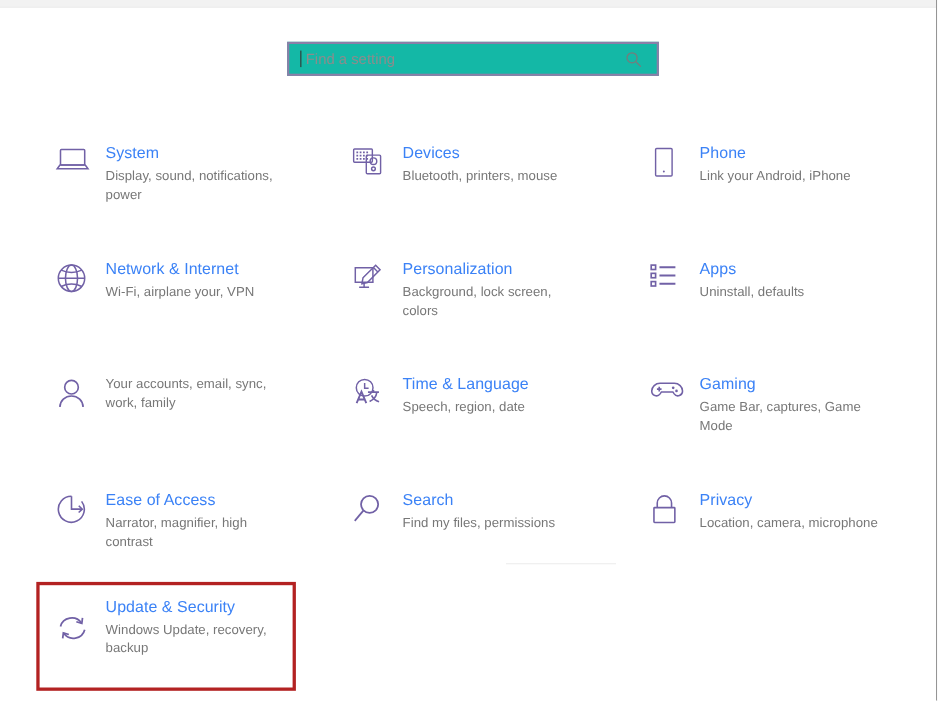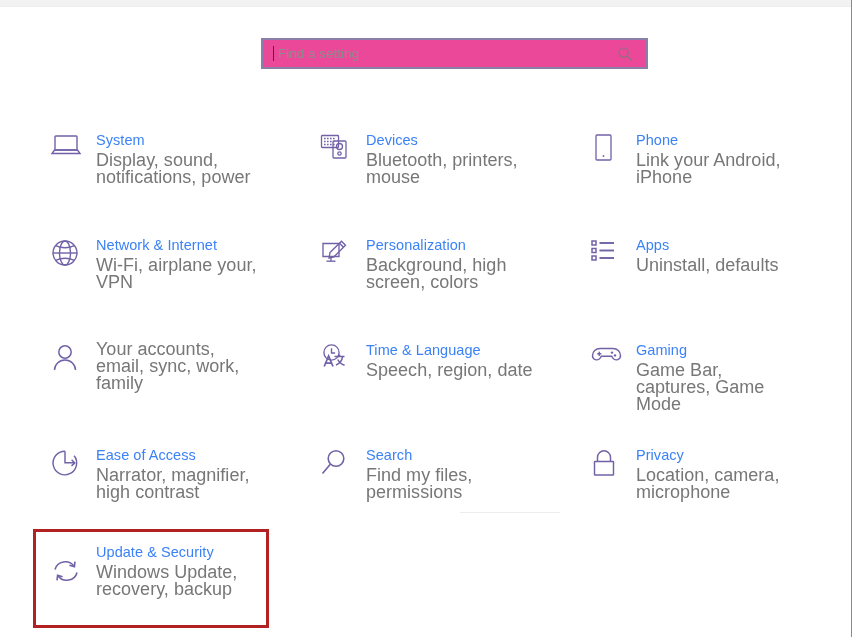--- a/index.html
+++ b/index.html
@@ -41,24 +41,24 @@
     width: 5px;
     height: 637px;
     background: #ffffff;
   }
 
   
   .search-wrap {
     position: absolute;
     left: 261px;
     top: 38px;
-    width: 387px;
+    width: 338px;
     height: 31px;
     border: 2px solid #8a7fa8;
-    background: #ec4899;
+    background: #14b8a6;
     display: flex;
     align-items: center;
   }
   .search-caret {
     width: 1px;
     height: 15px;
     background: #333;
     margin-left: 10px;
   }
   .search-input {
@@ -111,21 +111,21 @@
   }
   .tile-text { padding-top: 0px; }
   .tile-title {
     font-size: 14.5px;
     color: #3b82f6;
     line-height: 18px;
     margin-bottom: 3px;
     letter-spacing: 0.05px;
   }
   .tile-sub {
-    font-size: 18px;
+    font-size: 12px;
     color: #777777;
     line-height: 17px;
     max-width: 170px;
     letter-spacing: 0.02px;
   }
   .col3 .tile-sub { max-width: 162px; }
 
   
   .artifact-line {
     position: absolute;
@@ -243,21 +243,21 @@
         <svg width="32" height="28" viewBox="0 0 32 28" fill="none" stroke="currentColor" stroke-width="1.35">
           <path d="M3 5.5 h16 v13 h-16 z"></path>
           <line x1="11" y1="18.5" x2="11" y2="23"></line>
           <line x1="6.5" y1="23.2" x2="15.5" y2="23.2"></line>
           <path d="M10 14.5 L21.5 3.2 l4 4 L14 18.8 l-5 1.2 z" fill="none"></path>
           <line x1="19.5" y1="5.2" x2="23.5" y2="9.2"></line>
         </svg>
       </div>
       <div class="tile-text">
         <div class="tile-title">Personalization</div>
-        <div class="tile-sub">Background, high screen, colors</div>
+        <div class="tile-sub">Background, lock screen, colors</div>
       </div>
     </div>
 
     <div class="tile col3">
       <div class="tile-icon">
         <svg width="30" height="26" viewBox="0 0 30 26" fill="none" stroke="currentColor" stroke-width="1.5">
           <rect x="2" y="3" width="4" height="4"></rect>
           <rect x="2" y="10.5" width="4" height="4"></rect>
           <rect x="2" y="18" width="4" height="4"></rect>
           <line x1="9.5" y1="5" x2="24" y2="5" stroke-width="1.9"></line>

